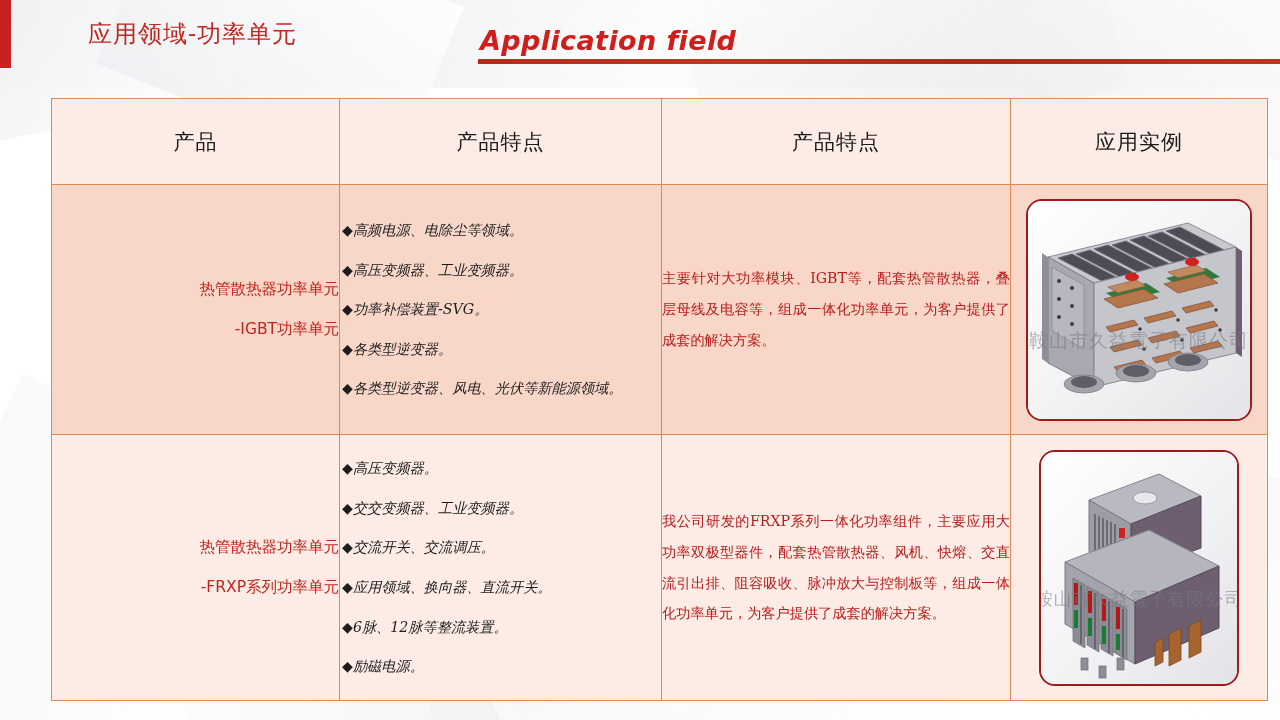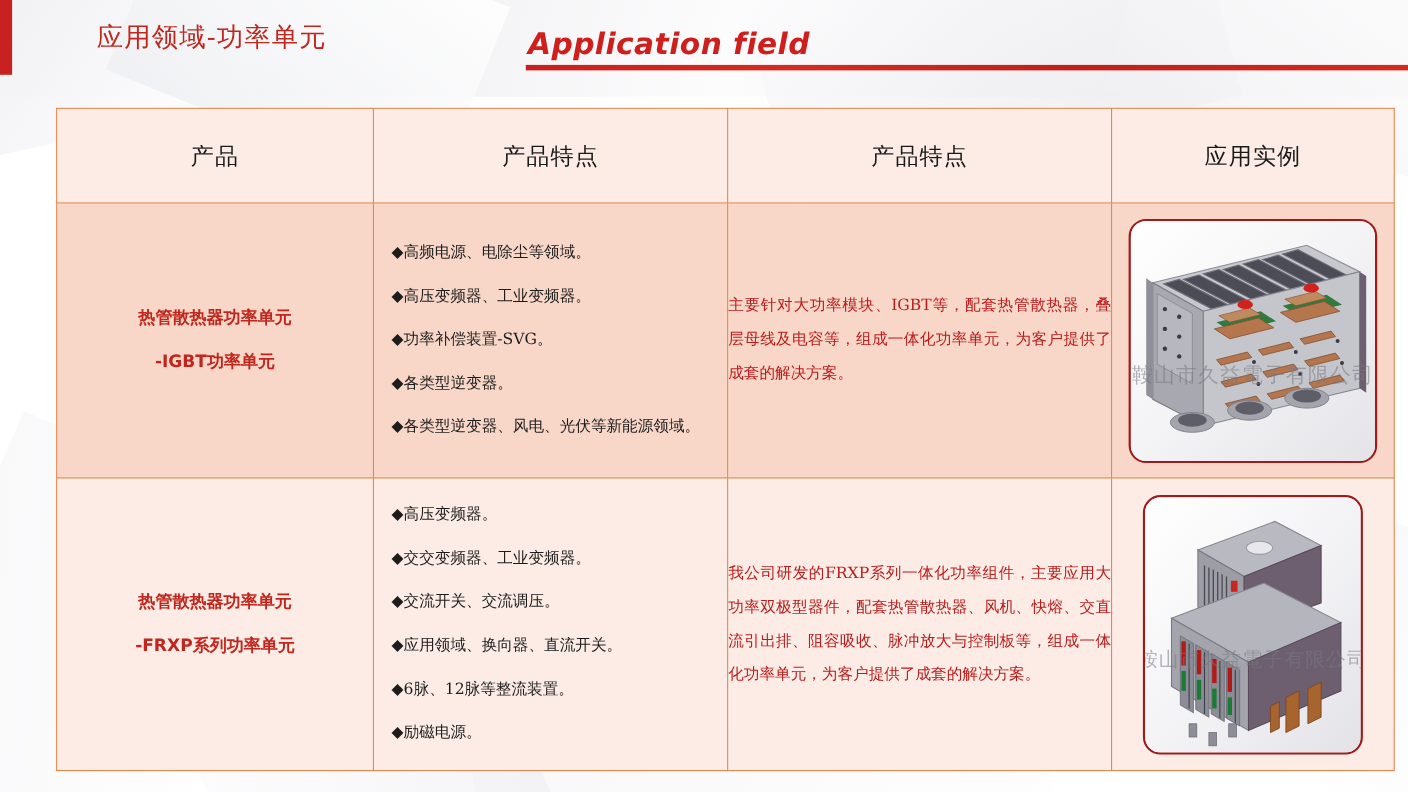--- a/index.html
+++ b/index.html
@@ -169,42 +169,43 @@
 
   .col-product   { width: 288px; }
   .col-field     { width: 322px; }
   .col-feature   { width: 349px; }
   .col-example   { width: 257px; }
 
   tr.row-1 > td { background: #f8d7c8; height: 250px; }
   tr.row-2 > td { background: #fcece5; height: 266px; }
 
   .cell-product {
-    text-align: center;
+    text-align: right;
     font-family: "DejaVu Sans", "Liberation Sans", sans-serif;
-    font-weight: bold;
+    font-weight: normal;
     font-size: 15.5px;
     color: #c0261d;
     line-height: 2.55;
     padding: 0 10px;
   }
   .cell-product .pl { display: block; white-space: nowrap; }
 
   .cell-field {
     padding: 12px 10px 12px 14px;
     font-family: "DejaVu Serif", "Liberation Serif", serif;
     font-size: 14.2px;
     color: #1c1c1c;
     line-height: 1.05;
     vertical-align: middle;
   }
   .bullet-line {
     display: block;
-    margin: 0 0 19px 16px;
+    margin: 0 0 19px 2px;
     line-height: 1.45;
+    font-style: italic;
   }
   .bullet-line:last-child { margin-bottom: 0; }
 
   .cell-feature {
     padding: 14px 18px 14px 16px;
     font-family: "DejaVu Serif", "Liberation Serif", serif;
     font-size: 14.2px;
     color: #b91c1c;
     line-height: 2.18;
     text-align: justify;

